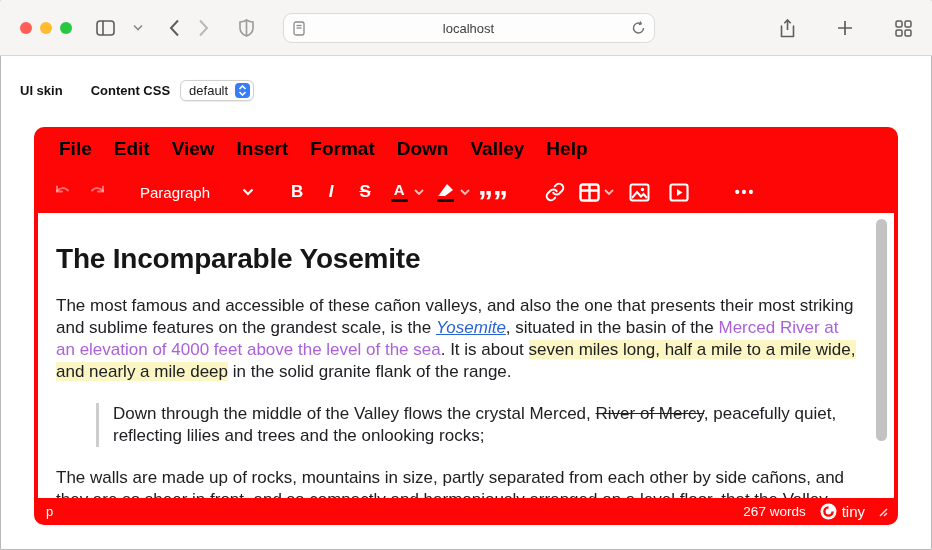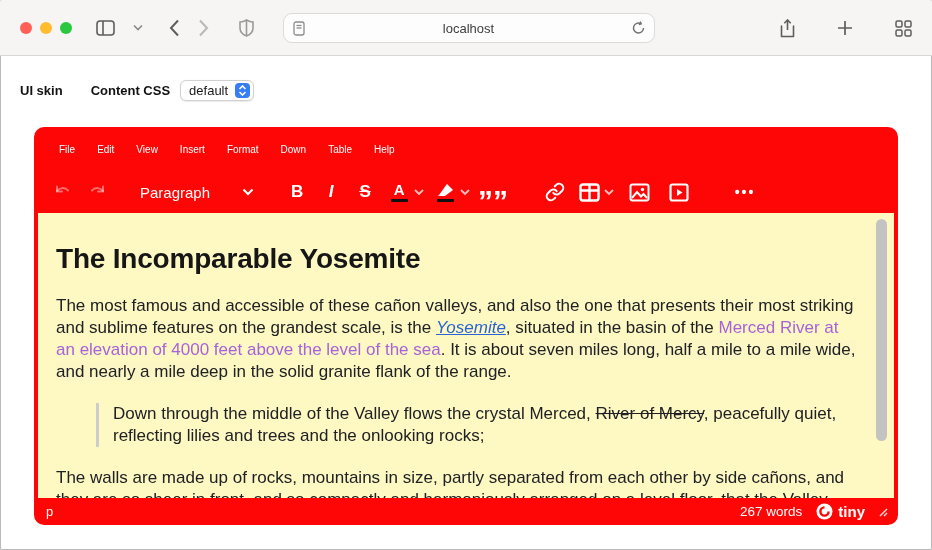--- a/index.html
+++ b/index.html
@@ -32,51 +32,51 @@
   .mac-select { display:inline-flex; align-items:center; height:21px; background:#fff;
                 border:1px solid #d2d1d0; border-radius:6px; padding:0 3px 0 8px;
                 font-size:13px; color:#1a1a1a; gap:7px; box-shadow:0 .5px 1px rgba(0,0,0,.08); }
   .sel-cap { width:15px; height:15px; border-radius:4px; background:#377df6; display:flex;
              align-items:center; justify-content:center; color:#fff; }
 
   
   .editor { width:864px; margin:26px 0 0 34px; border-radius:10px; overflow:hidden;
             background:var(--accent,#fe0606); }
   .menubar { height:44px; display:flex; align-items:center; padding:0 0 0 14px; }
-  .menu-item { color:#ffffff; font-size:10px; padding:5px 10px; margin:0 1px; border-radius:4px; cursor:default; }
+  .menu-item { color:#000000; font-size:19px; padding:5px 10px; margin:0 1px; border-radius:4px; cursor:default;font-weight:bold; }
   .toolbar { height:42px; display:flex; align-items:center; color:#fff; padding:0 0 0 16px; }
   .tbtn { display:flex; align-items:center; justify-content:center; height:30px; min-width:26px;
           border-radius:4px; color:#fff; }
   .tbtn.disabled { color:rgba(255,255,255,.42); }
   .tgap { width:24px; } .tgap-sm { width:8px; }
   .para-btn { display:flex; align-items:center; gap:32px; font-size:15px; padding:0 6px; }
   .glyph { font-size:17px; font-weight:700; }
   .glyph.i { font-style:italic; font-weight:600; font-size:17px; }
   .glyph.s { text-decoration:line-through; }
   .swatch { display:flex; flex-direction:column; align-items:center; line-height:1; }
   .swatch .bar { width:17px; height:3px; background:#101010; margin-top:2px; border-radius:1px; }
   .chev { color:rgba(255,255,255,.75); display:flex; align-items:center; margin-left:2px; }
   .quote-glyph { font-size:30px; font-weight:700; line-height:0; position:relative; top:9px; }
 
-  .content-wrap { background:#fef9c3; margin:0 4px; height:285px; position:relative; overflow:hidden; }
+  .content-wrap { background:#ffffff; margin:0 4px; height:285px; position:relative; overflow:hidden; }
   .content { padding:16px 34px 0 18px; color:#202124; font-size:17px; }
   .content h1 { font-size:28px; font-weight:700; color:#161616; margin:14px 0 20px 0; letter-spacing:-.2px; }
   .content p { line-height:22px; margin:0 0 16px 0; }
   .content blockquote { margin:20px 0 20px 40px; padding-left:14px; border-left:3px solid #cdcdcd; line-height:22px; }
   .seg-link { color:var(--link,#2a63d4); text-decoration:underline; cursor:pointer;font-style:italic; }
   .seg-purple { color:var(--purple,#a962d8); }
   .seg-hl { background:var(--highlight,#fbf6c3); }
   .seg-strike { text-decoration:line-through; }
   .scrollthumb { position:absolute; right:7px; top:6px; width:11px; height:222px;
                  background:#c3c3c3; border-radius:6px; }
 
   .statusbar { height:27px; display:flex; align-items:center; color:#fff; font-size:13px; padding:0 10px 0 12px; position:relative; }
   .statusbar .spacer { flex:1; }
   .wordcount { margin-right:14px; font-size:13.5px; }
-  .brand { display:flex; align-items:center; gap:5px; font-weight:700; font-size:15px; }
+  .brand { display:flex; align-items:center; gap:5px; font-weight:400; font-size:15px; }
   .resize-handle { margin-left:12px; color:rgba(255,255,255,.85); display:flex; }
 
   svg { display:block; }
 </style>
 </head>
 <body>
 
 <div class="window">
 
   <div class="chrome">
@@ -174,21 +174,21 @@
 
   <div class="editor">
 
     <div class="menubar">
       <span class="menu-item">File</span>
       <span class="menu-item">Edit</span>
       <span class="menu-item">View</span>
       <span class="menu-item">Insert</span>
       <span class="menu-item">Format</span>
       <span class="menu-item">Down</span>
-      <span class="menu-item">Table</span>
+      <span class="menu-item">Valley</span>
       <span class="menu-item">Help</span>
     </div>
 
     <div class="toolbar">
       <span class="tbtn disabled">
         <svg width="20" height="18" viewBox="0 0 20 18" fill="none" stroke="currentColor" stroke-width="2" stroke-linecap="round">
           <path d="M4 8 C6.5 4.5 12 4 15 7.5"></path>
             <polyline points="4,3.5 4,8.5 9,8.5" fill="none"></polyline>
         </svg>
       </span>

